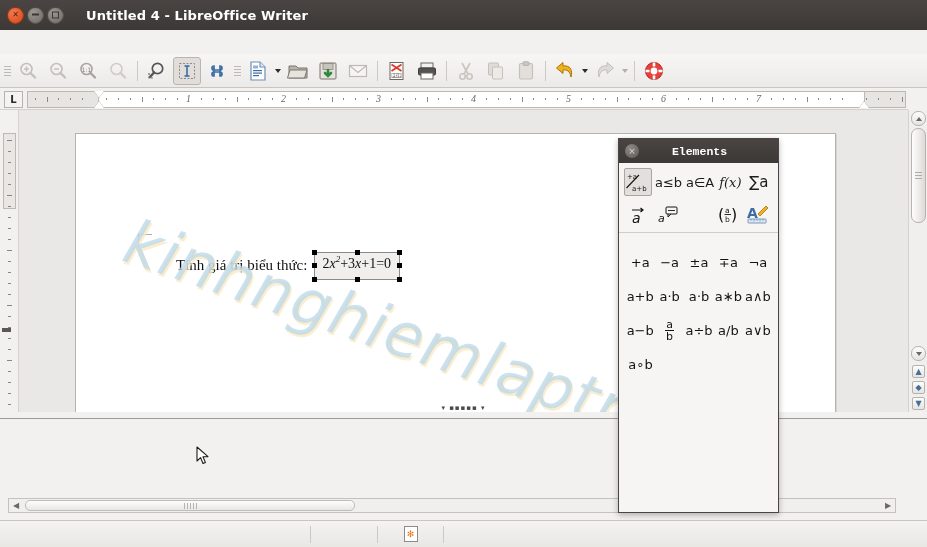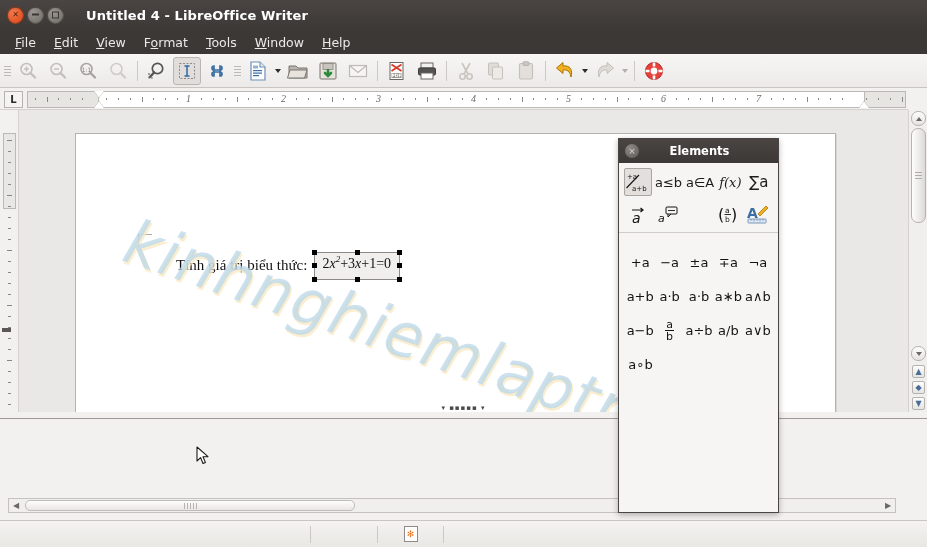--- a/index.html
+++ b/index.html
@@ -268,21 +268,21 @@
   .el-title {
     height:24px; background: linear-gradient(180deg,#4a4542,#3c3835);
     display:flex; align-items:center; padding-left:6px;
   }
   .el-close {
     width:14px;height:14px;border-radius:50%;
     background: radial-gradient(circle at 35% 30%, #8d8885, #5f5a57);
     color:#d8d4d1; font-size:9px; display:flex; align-items:center; justify-content:center;
   }
   .el-title-text {
-    color:#fff; font-size:11.5px; font-weight:bold; margin:0 auto; padding-right:18px;
+    color:#fff; font-size:11.5px; font-weight:bold; margin:0 auto; padding-right:18px;font-family:Liberation Mono, monospace;
   }
   .el-cats {
     padding:5px 4px 4px 5px;
     border-bottom:1px solid #cfccc9;
     background:#f6f5f3;
   }
   .el-row { display:flex; align-items:center; }
   .el-cat {
     width:30px; height:28px; margin-right:2px;
     display:flex; align-items:center; justify-content:center;
@@ -342,29 +342,20 @@
       <div class="wbtn min">
         <span></span>
       </div>
       <div class="wbtn max">
         <span></span>
       </div>
     </div>
     <div class="title-text">Untitled 4 - LibreOffice Writer</div>
   </div>
 
-  <div class="menubar">
-    <div class="menu-item"><u>F</u>ile</div>
-    <div class="menu-item"><u>E</u>dit</div>
-    <div class="menu-item"><u>V</u>iew</div>
-    <div class="menu-item">F<u>o</u>rmat</div>
-    <div class="menu-item"><u>T</u>ools</div>
-    <div class="menu-item"><u>W</u>indow</div>
-    <div class="menu-item"><u>H</u>elp</div>
-  </div>
 
   <div class="toolbar">
     <div class="tb-grip">
         <i></i>
         <i></i>
         <i></i>
         <i></i>
       </div>
 
     <div class="tb-btn">

